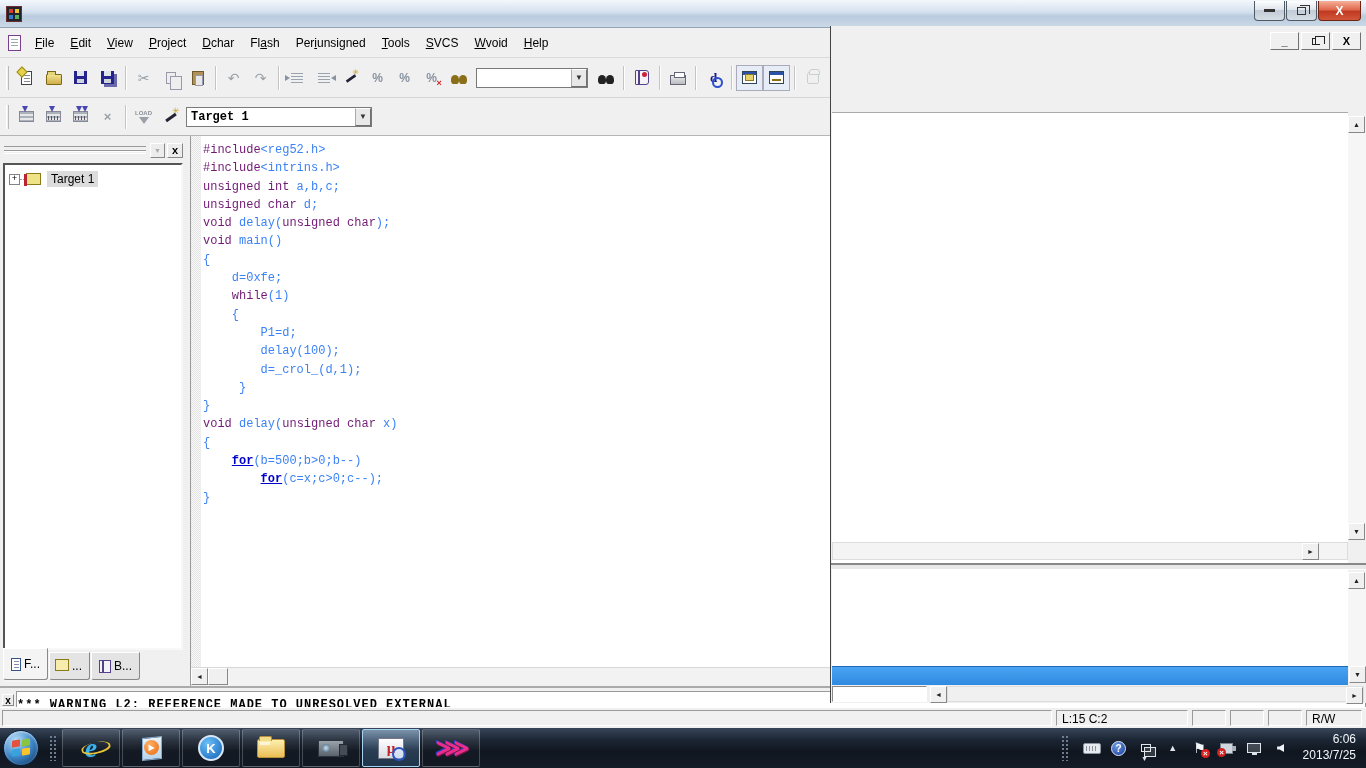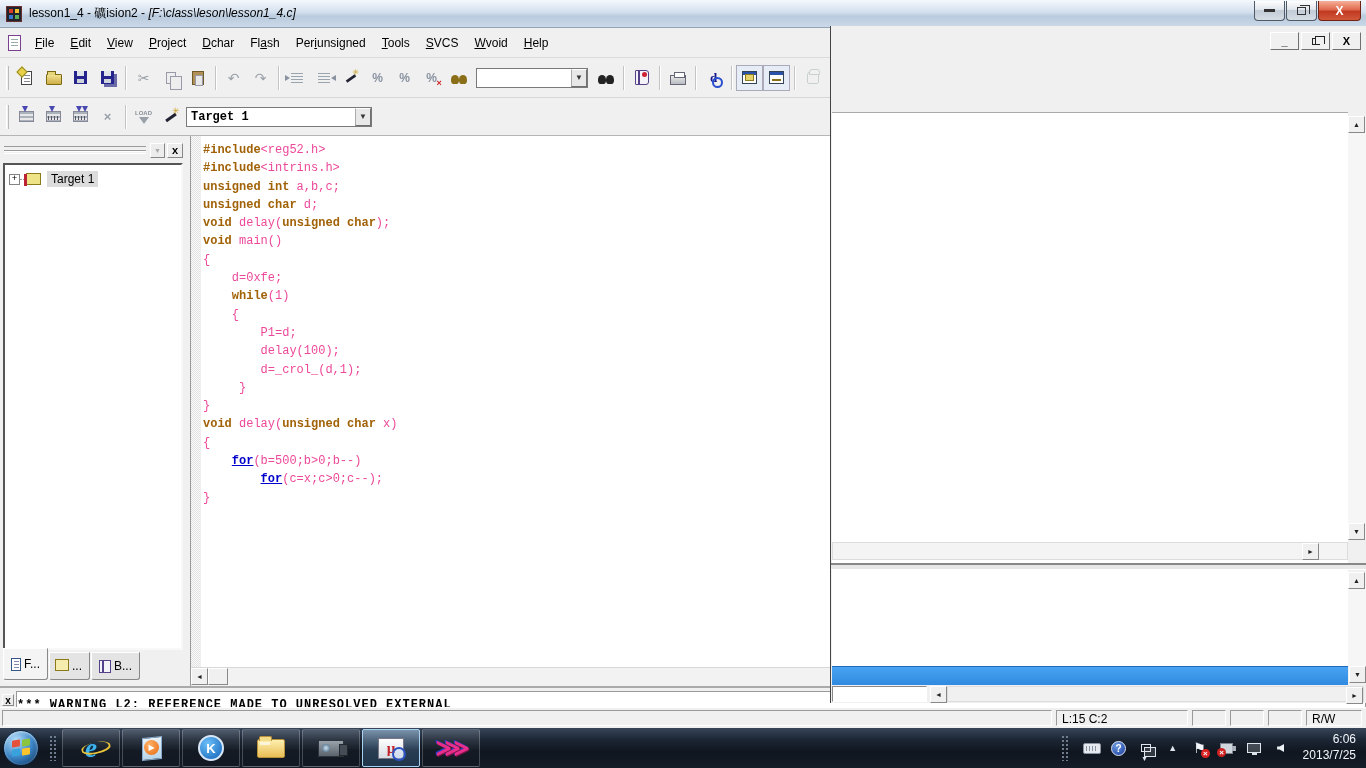--- a/index.html
+++ b/index.html
@@ -127,23 +127,23 @@
 .tab-folders::before{content:"";position:absolute;left:-3px;top:-3px;width:12px;height:10px;background:#f6ecad;border:1px solid #8a7a1a}
 .tab-book{width:12px;height:13px;background:#f4f4f8;border:1px solid #55408a;position:relative}
 .tab-book::before{content:"";position:absolute;left:2px;top:0;width:2px;height:100%;background:#55408a}
 
 .vsplit{position:absolute;left:187px;top:136px;width:4px;height:550px;background:#f0f0f0;border-right:1px solid #999}
 
 .editor{position:absolute;left:191px;top:136px;width:639px;height:550px;background:#fff;overflow:hidden}
 .ed-margin{position:absolute;left:0;top:0;width:10px;bottom:19px;
  background:repeating-conic-gradient(#e2e2e2 0 25%,#fafafa 0 50%) 0 0/2px 2px;border-right:1px solid #eee}
 .code{position:absolute;left:12px;top:5px;right:0;bottom:19px;font:12px/18.3px "Liberation Mono","DejaVu Sans Mono",monospace;white-space:pre}
-.kw{color:#a16207;font-weight:bold}
+.kw{color:#701a75;font-weight:normal}
 .kwu{color:#0000cc;font-weight:bold;text-decoration:underline}
-.pl{color:#ec4899}
+.pl{color:#3b82f6}
 .ed-hscroll{position:absolute;left:0;bottom:0;height:19px;right:0;background:#f2f2f2;border-top:1px solid #d8d8d8;display:flex}
 .sbtn{width:17px;height:17px;background:#f0f0f0;border:1px solid;border-color:#fff #888 #888 #fff;display:flex;align-items:center;justify-content:center;font-size:7px;color:#222;flex:none}
 .sthumb{width:20px;height:17px;background:#f0f0f0;border:1px solid;border-color:#fff #888 #888 #fff;flex:none}
 
 
 .output{position:absolute;left:0;top:686px;width:1366px;height:21px;background:#f0f0f0;border-top:2px solid #aaa;overflow:hidden}
 .out-x{position:absolute;left:2px;top:6px;width:12px;height:12px;background:#ececec;border:1px solid;border-color:#fff #888 #888 #fff;
  display:flex;align-items:center;justify-content:center;font:bold 10px "Liberation Sans",sans-serif}
 .out-body{position:absolute;left:16px;top:3px;right:0;bottom:0;background:#fff;border:1px solid #999;border-bottom:none;overflow:hidden}
 .out-msg{position:absolute;left:0;top:6px;font:bold 12px "Liberation Mono",monospace;letter-spacing:1px;white-space:nowrap}
@@ -230,21 +230,20 @@
 </head>
 <body>
 
 <div class="titlebar">
   <div class="title-ico">
       <i></i>
       <i></i>
       <i></i>
       <i></i>
     </div>
-  <span class="title-text"><span>lesson1_4 - 礦ision2 - </span><span class="title-doc">[F:\class\leson\lesson1_4.c]</span></span>
 </div>
 <div class="winbtns">
   <div class="wbtn">
       <span class="bar"></span>
     </div>
   <div class="wbtn">
       <span class="rest"></span>
     </div>
   <div class="wbtn close">
       <span>X</span>

